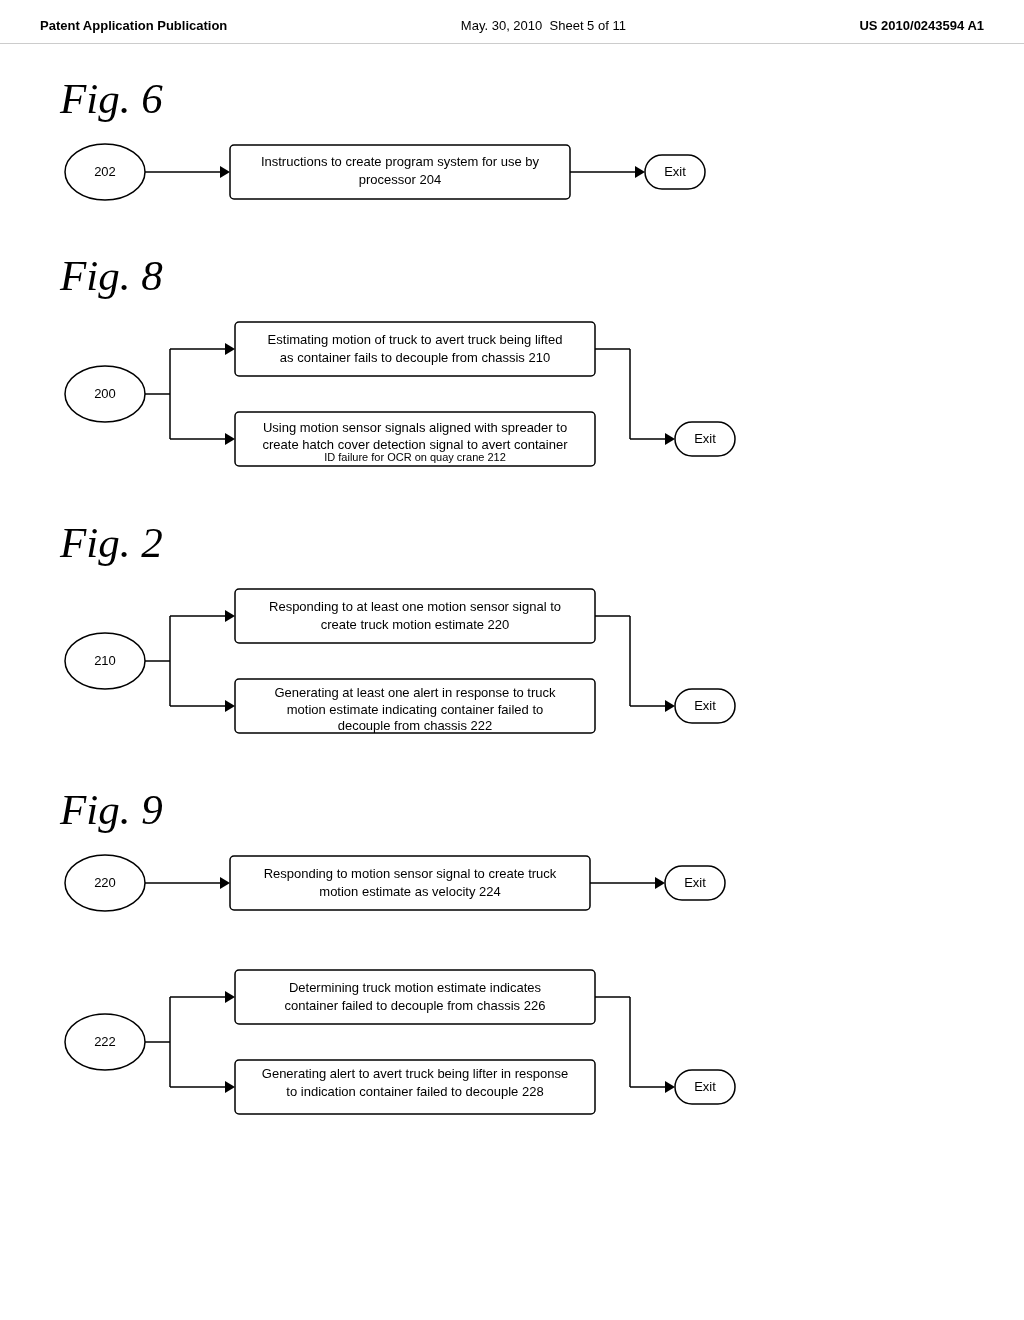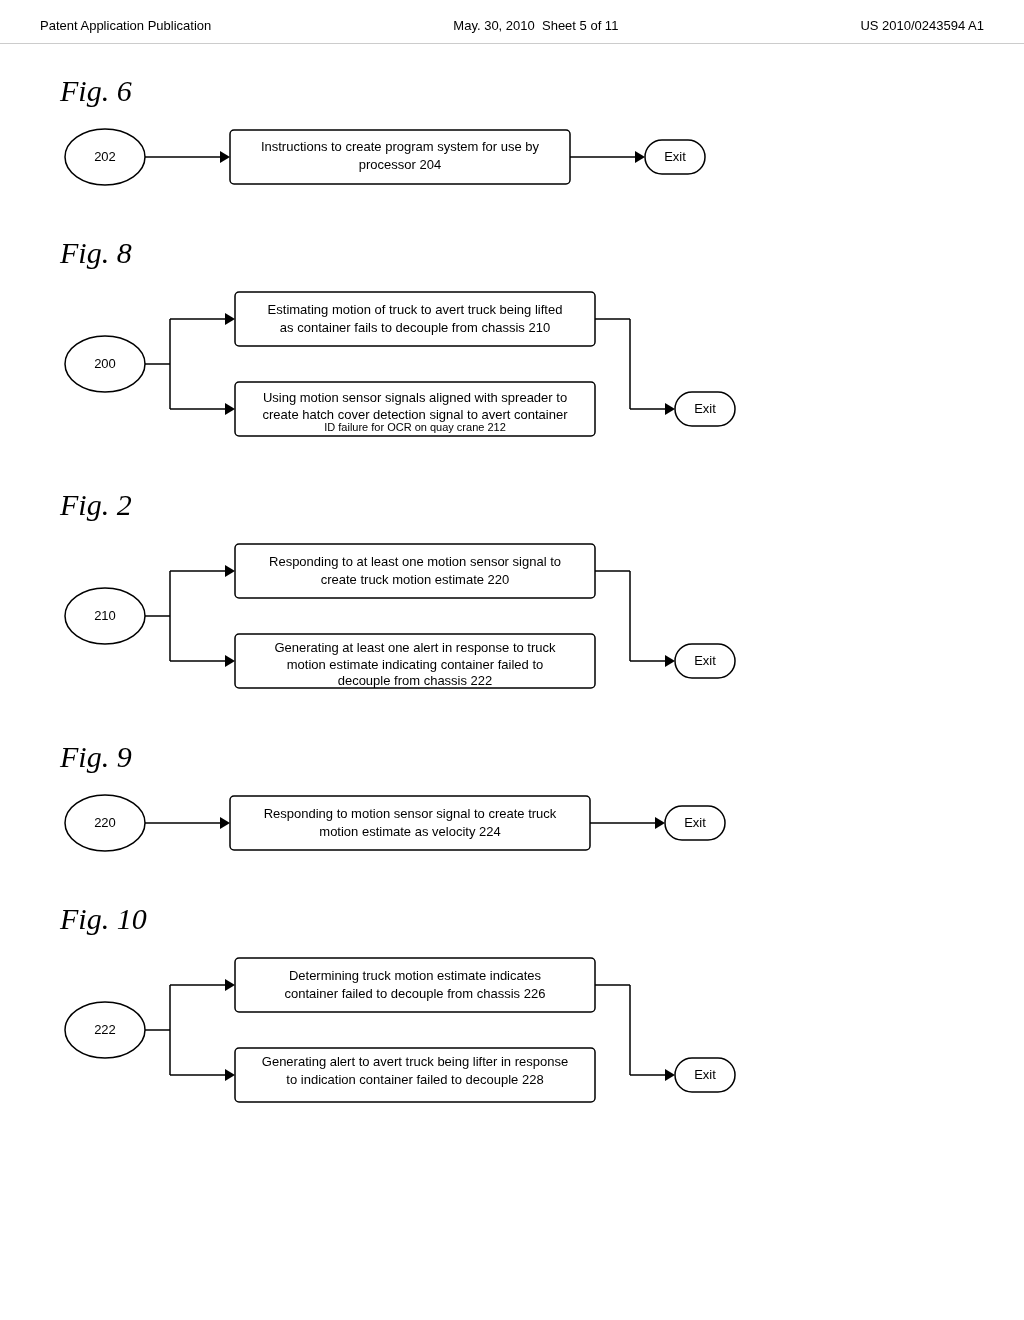--- a/index.html
+++ b/index.html
@@ -14,36 +14,36 @@
 
     
     .page-header {
       display: flex;
       justify-content: space-between;
       align-items: center;
       padding: 18px 40px 10px 40px;
       border-bottom: 1px solid #ccc;
       font-size: 13px;
     }
-    .header-left { font-weight: normal; text-align: right; }
+    .header-left { font-weight: bold; text-align: right; }
     .header-center { }
-    .header-right { font-weight: normal; }
+    .header-right { font-weight: bold; }
 
     
     .main {
       padding: 30px 60px;
     }
 
     
     .figure-section {
       margin-bottom: 40px;
     }
 
     .fig-title {
-      font-size: 30px;
+      font-size: 43px;
       font-style: italic;
       font-weight: normal;
       margin-bottom: 14px;
       font-family: 'Times New Roman', Times, serif;
     }
 
     
     svg text {
       font-family: Arial, Helvetica, sans-serif;
     }
@@ -170,21 +170,20 @@
 
       <line x1="530" y1="35" x2="595" y2="35" stroke="black" stroke-width="1.5"></line>
       <polygon points="595,29 605,35 595,41" fill="black"></polygon>
 
       <rect x="605" y="18" width="60" height="34" rx="17" fill="white" stroke="black" stroke-width="1.5"></rect>
       <text x="635" y="39" text-anchor="middle" font-size="13">Exit</text>
     </svg>
   </div>
 
   <div class="figure-section">
-    <div class="fig-title">Fig. 10</div>
     <svg width="820" height="160">
 
       <ellipse cx="45" cy="80" rx="40" ry="28" fill="white" stroke="black" stroke-width="1.5"></ellipse>
       <text x="45" y="84" text-anchor="middle" font-size="13">222</text>
 
       <line x1="85" y1="80" x2="110" y2="80" stroke="black" stroke-width="1.5"></line>
       <line x1="110" y1="35" x2="110" y2="125" stroke="black" stroke-width="1.5"></line>
 
       <line x1="110" y1="35" x2="165" y2="35" stroke="black" stroke-width="1.5"></line>
       <polygon points="165,29 175,35 165,41" fill="black"></polygon>

